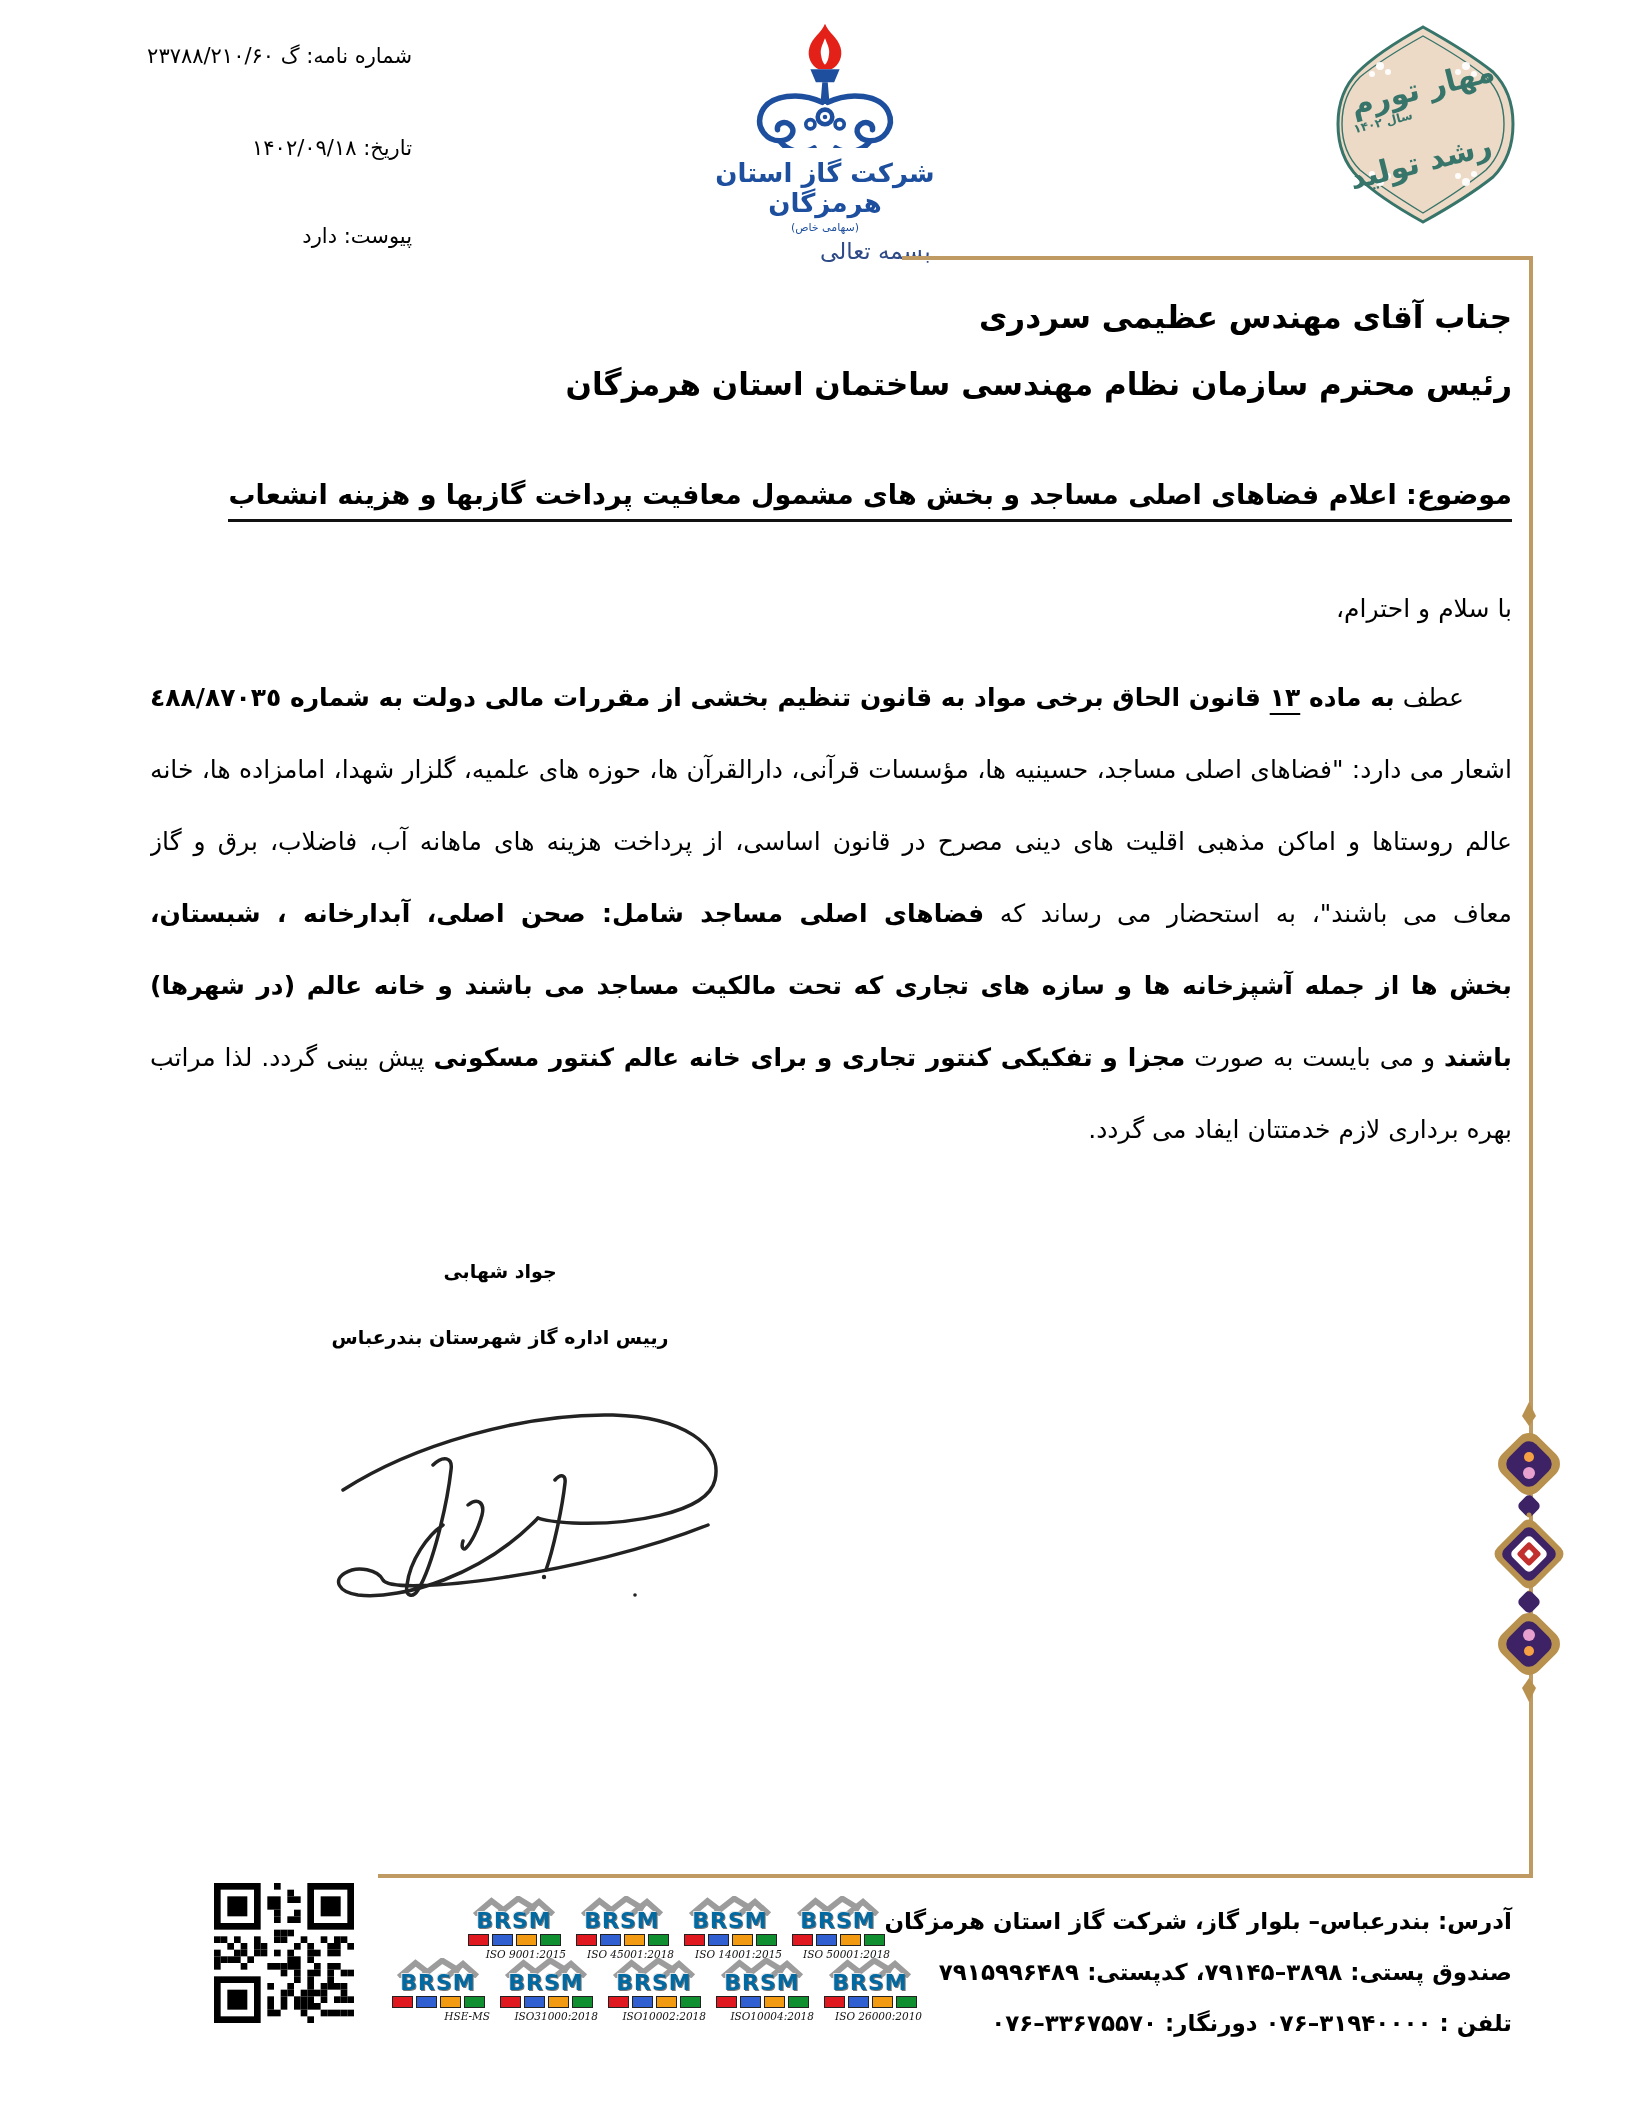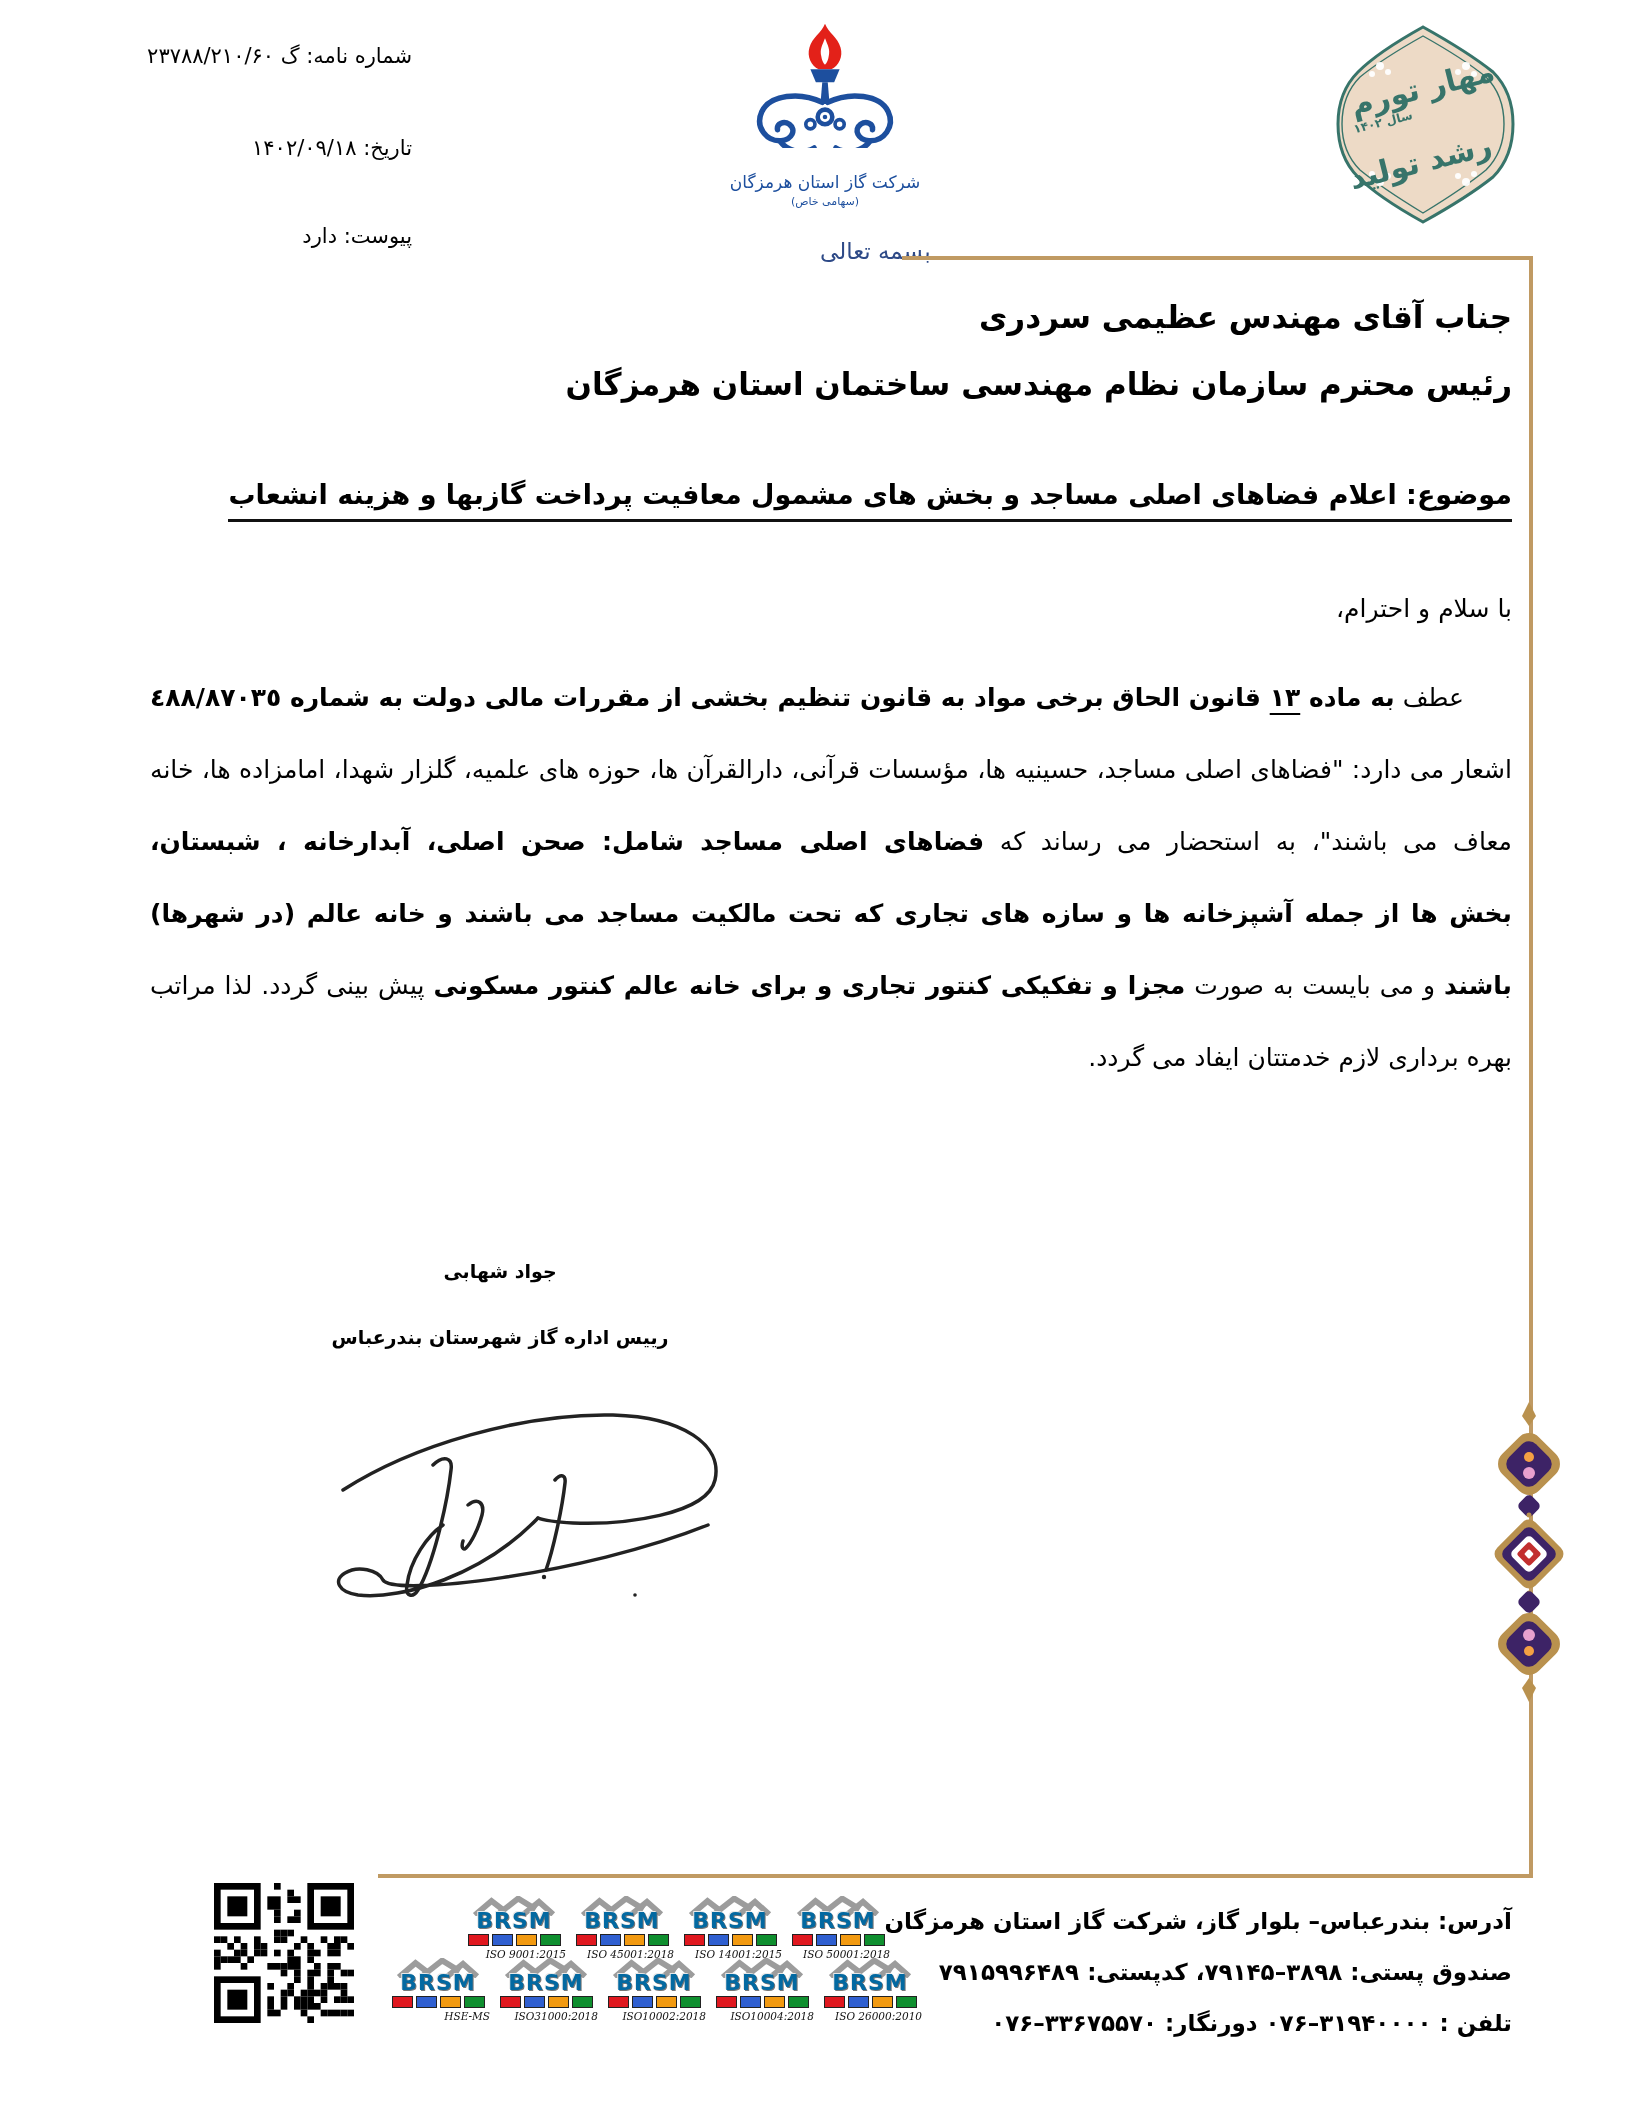--- a/index.html
+++ b/index.html
@@ -2,21 +2,21 @@
 <html lang="fa" style="--gold: #c09a63; --navy: #2e4a87; --logo_blue: #1d4f9e; --flame_red: #e32119; --stamp_teal: #37746a; --stamp_bg: #eddac6; --ornament_gold: #b9914e; --ornament_purple: #3d2366; --ornament_red: #c22f2f;"><head>
 <meta charset="utf-8">
 <style>
   html,body{margin:0;padding:0;background:#fff;}
   .page{position:relative;width:1632px;height:2112px;background:#fff;overflow:hidden;
         font-family:"DejaVu Sans",sans-serif;color:#000;}
   
   .meta-line{position:absolute;right:1220px;direction:rtl;white-space:nowrap;font-size:21px;}
   
   .logo-wrap{position:absolute;left:690px;top:20px;width:270px;text-align:center;}
-  .logo-company{font-size:17px;font-weight:normal;color:var(--logo_blue,#1d4f9e);margin-top:20px;}
+  .logo-company{font-size:26px;font-weight:bold;color:var(--logo_blue,#1d4f9e);margin-top:6px;}
   .logo-sub{font-size:11px;color:var(--logo_blue,#1d4f9e);margin-top:3px;}
   
   .stamp{position:absolute;left:1328px;top:22px;}
   .stamp text{font-family:"DejaVu Sans",sans-serif;font-weight:bold;fill:var(--stamp_teal,#37746a);}
   
   .besmele{position:absolute;left:820px;top:238px;font-size:23px;color:var(--navy,#2e4a87);direction:rtl;white-space:nowrap;}
   .gold-top{position:absolute;left:902px;top:256px;width:630px;height:4px;background:var(--gold,#c09a63);}
   .gold-right{position:absolute;left:1529px;top:256px;width:4px;height:1622px;background:var(--gold,#c09a63);}
   .gold-bottom{position:absolute;left:378px;top:1874px;width:1155px;height:4px;background:var(--gold,#c09a63);}
   
@@ -131,20 +131,21 @@
     <div>رئیس محترم سازمان نظام مهندسی ساختمان استان هرمزگان</div>
   </div>
 
   <div class="subject">موضوع: اعلام فضاهای اصلی مساجد و بخش های مشمول معافیت پرداخت گازبها و هزینه انشعاب</div>
 
   <div class="salutation">با سلام و احترام،</div>
 
   <div class="body">
       <div class="body-line just indent"><span>عطف </span><span class="b">به ماده </span><span class="b u">۱۳</span><span class="b"> قانون الحاق برخی مواد به قانون تنظیم بخشی از مقررات مالی دولت به شماره ٤٨٨/٨٧٠٣٥ </span></div>
       <div class="body-line just"><span>اشعار می دارد: "فضاهای اصلی مساجد، حسینیه ها، مؤسسات قرآنی، دارالقرآن ها، حوزه های علمیه، گلزار شهدا، امامزاده ها، خانه</span></div>
+      <div class="body-line just"><span>عالم روستاها و اماکن مذهبی اقلیت های دینی مصرح در قانون اساسی، از پرداخت هزینه های ماهانه آب، فاضلاب، برق و گاز</span></div>
       <div class="body-line just"><span>معاف می باشند"، به استحضار می رساند که </span><span class="b">فضاهای اصلی مساجد شامل: صحن اصلی، آبدارخانه ، شبستان، کفشداری</span></div>
       <div class="body-line just"><span class="b">بخش ها از جمله آشپزخانه ها و سازه های تجاری که تحت مالکیت مساجد می باشند و خانه عالم (در شهرها) مشمول انشعاب رایگان نمی</span></div>
       <div class="body-line just"><span class="b">باشند</span><span> و می بایست به صورت </span><span class="b">مجزا و تفکیکی کنتور تجاری و برای خانه عالم کنتور مسکونی</span><span> پیش بینی گردد. لذا مراتب جهت اطلاع و</span></div>
       <div class="body-line last"><span>بهره برداری لازم خدمتتان ایفاد می گردد.</span></div>
     </div>
 
   <div class="sig-block">
     <div>جواد شهابی</div>
     <div>رییس اداره گاز شهرستان بندرعباس</div>
   </div>

